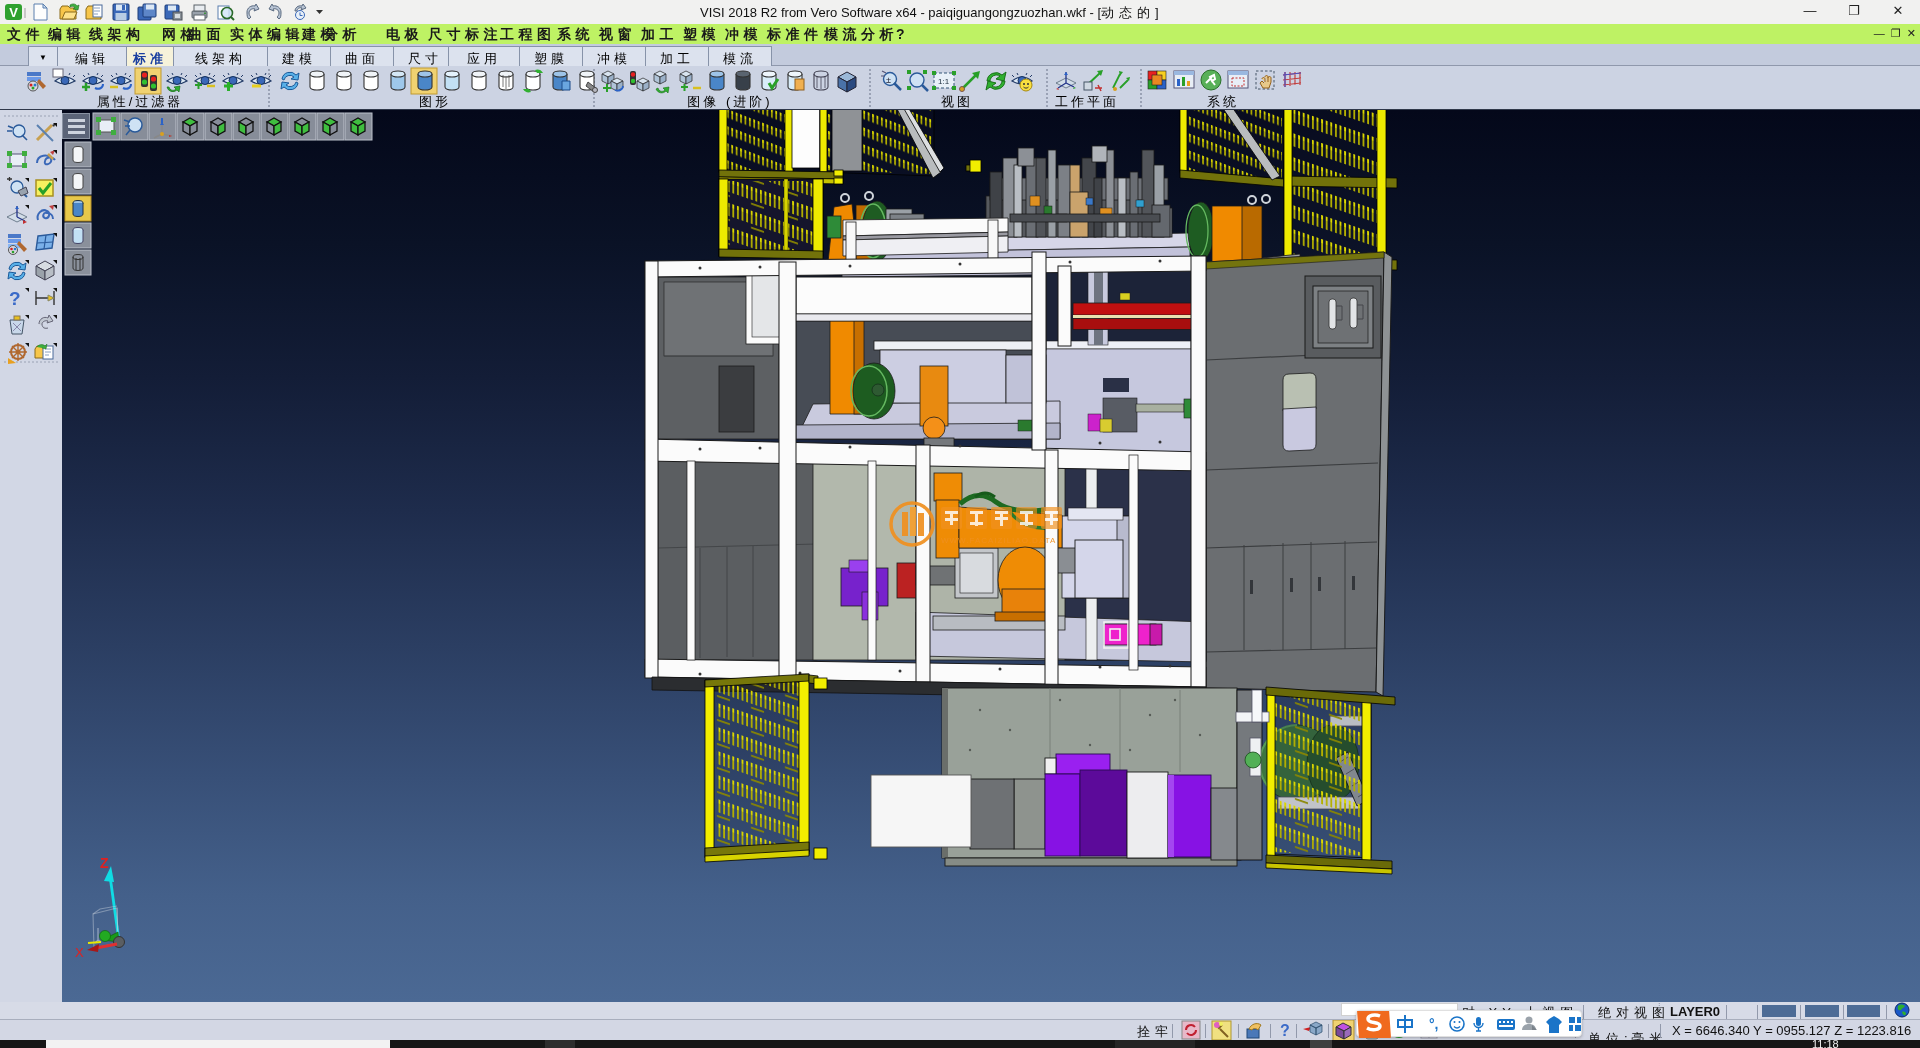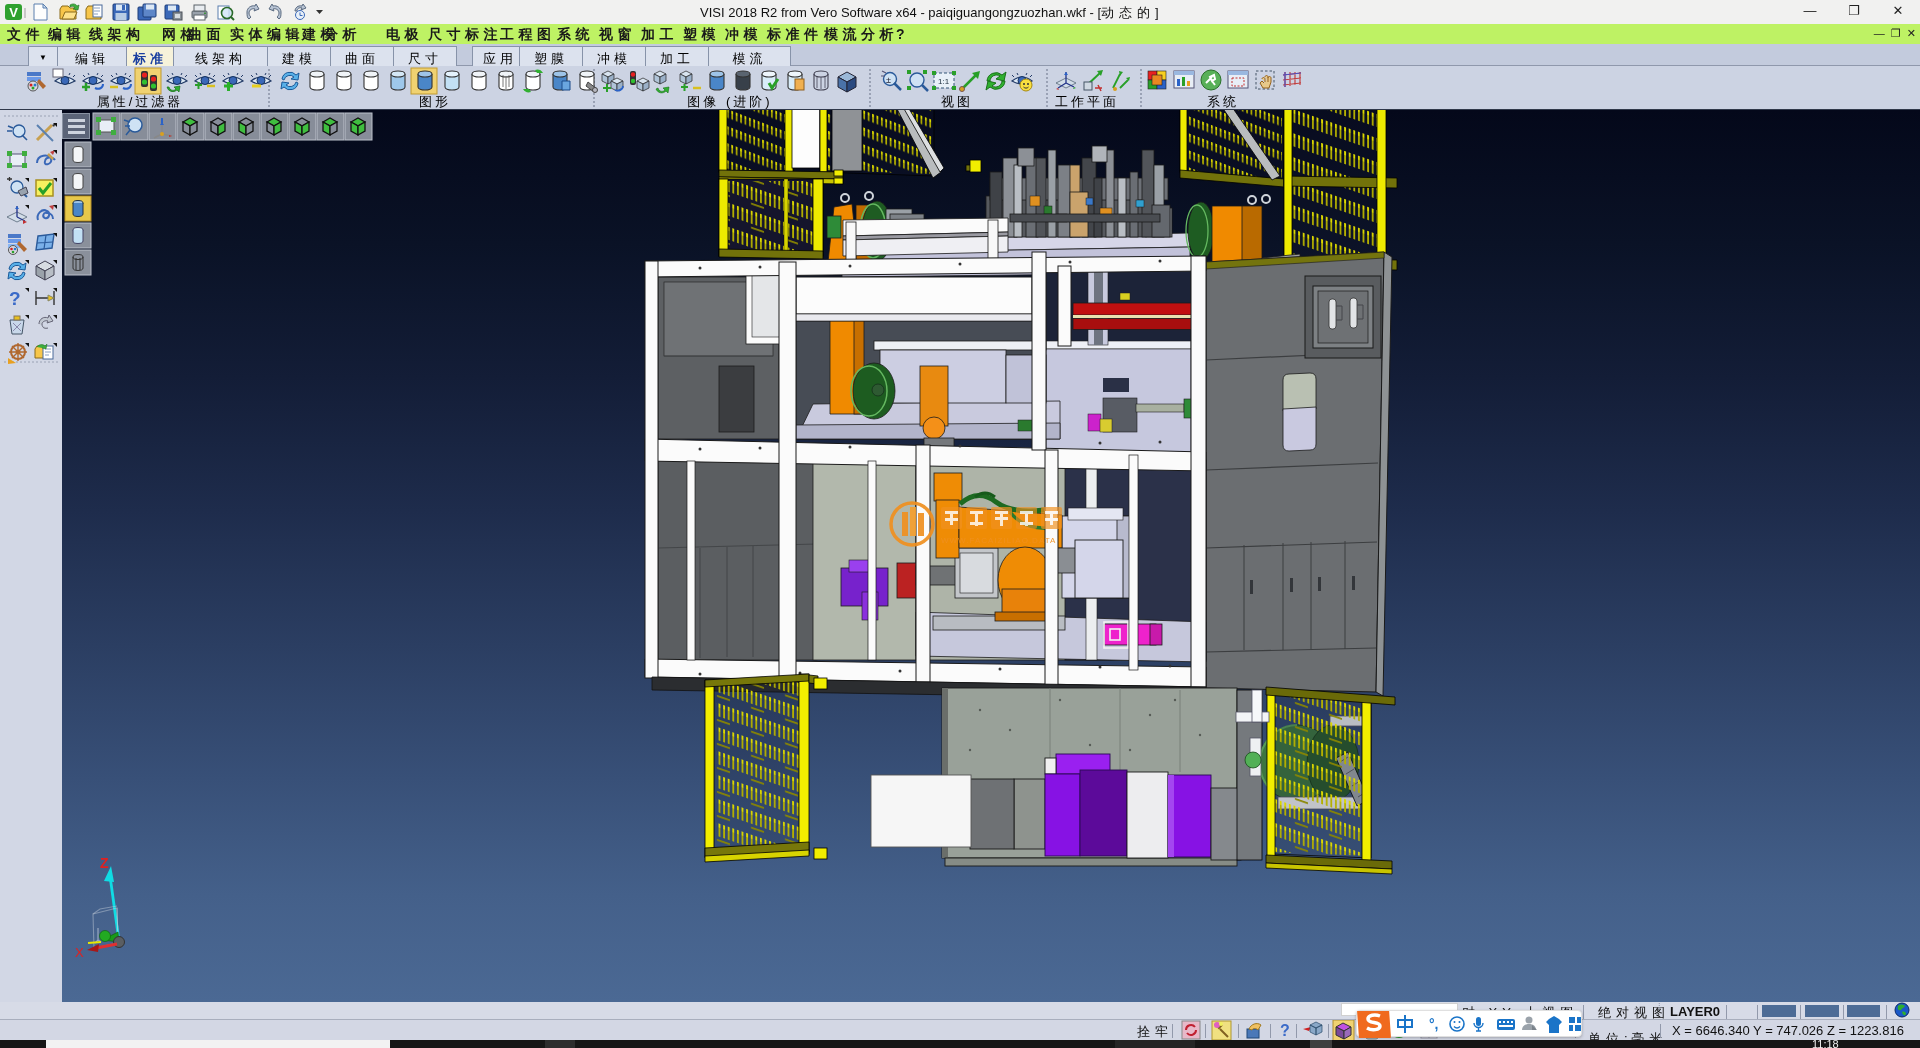--- a/index.html
+++ b/index.html
@@ -120,25 +120,25 @@
  <span style="position:absolute;right:4px;top:3px;font-size:11px;color:#222">—&nbsp;&nbsp;❐&nbsp;&nbsp;✕</span>
 </div>
 <div id="tabbar">
  <div class="tab" style="left:28px;width:30px;letter-spacing:0;font-size:8px;padding-top:6px">▼</div>
  <div class="tab" style="left:57px;width:70px">编辑</div>
  <div class="tab active" style="left:126px;width:48px">标准</div>
  <div class="tab" style="left:173px;width:95px">线架构</div>
  <div class="tab" style="left:267px;width:64px">建模</div>
  <div class="tab" style="left:330px;width:64px">曲面</div>
  <div class="tab" style="left:393px;width:64px">尺寸</div>
- <div class="tab" style="left:472px;width:56px">应用</div>
+ <div class="tab" style="left:448px;width:72px">应用</div>
  <div class="tab" style="left:519px;width:64px">塑膜</div>
  <div class="tab" style="left:582px;width:64px">冲模</div>
  <div class="tab" style="left:645px;width:64px">加工</div>
- <div class="tab" style="left:708px;width:83px">模流</div>
+ <div class="tab" style="left:708px;width:64px">模流</div>
 </div>
 <div id="toolbar">
  <div class="tglabel" style="left:60px;width:160px">属性/过滤器</div>
  <div class="tglabel" style="left:395px;width:80px">图形</div>
  <div class="tglabel" style="left:650px;width:160px">图像 (进阶)</div>
  <div class="tglabel" style="left:925px;width:64px">视图</div>
  <div class="tglabel" style="left:1025px;width:124px">工作平面</div>
  <div class="tglabel" style="left:1191px;width:64px">系统</div>
  <div class="tsep" style="left:268px"></div>
  <div class="tsep" style="left:593px"></div>
@@ -1087,21 +1087,21 @@
       </g>
   <g transform="translate(243,2)">
         <rect x="0" y="0" width="16" height="16" fill="#e8ecf2" stroke="#99a"></rect>
         <path d="M8 0v16M0 8h16" stroke="#99a"></path>
       </g>
  </svg>
  <span style="position:absolute;left:1455px;top:3px">ES: 1.00 FS: 1.00</span>
  <div class="sep" style="left:1575px;top:4px"></div>
  <span style="position:absolute;left:1588px;top:10px"><span class="cjk">单位</span>: <span class="cjk">毫米</span></span>
  <div class="sep" style="left:1660px;top:4px"></div>
- <span style="position:absolute;left:1672px;top:3px">X = 6646.340 Y = 747.026 Z = 1223.816</span>
+ <span style="position:absolute;left:1672px;top:3px">X = 6646.340 Y = 0955.127 Z = 1223.816</span>
 </div>
 <div id="taskbar">
  <div style="position:absolute;left:46px;top:0;width:344px;height:8px;background:#f2f2f2"></div>
  <div style="position:absolute;left:545px;top:0;width:30px;height:8px;background:#2d2d2d"></div>
  <div style="position:absolute;left:1115px;top:0;width:80px;height:8px;background:#252525"></div>
  <div style="position:absolute;left:1310px;top:0;width:22px;height:8px;background:#3f3f3f"></div>
  <div style="position:absolute;left:1812px;top:0;width:42px;height:8px;background:#161616;color:#eee;font-size:11px;line-height:8px;overflow:hidden">11:18</div>
 </div>
 <div id="sogou" style="position:absolute;left:1356px;top:1010px;width:226px;height:27px;background:#fff;border:1px solid #e0e0e0;border-radius:4px;box-shadow:0 1px 3px rgba(0,0,0,.25)">
  <svg width="226" height="27">

